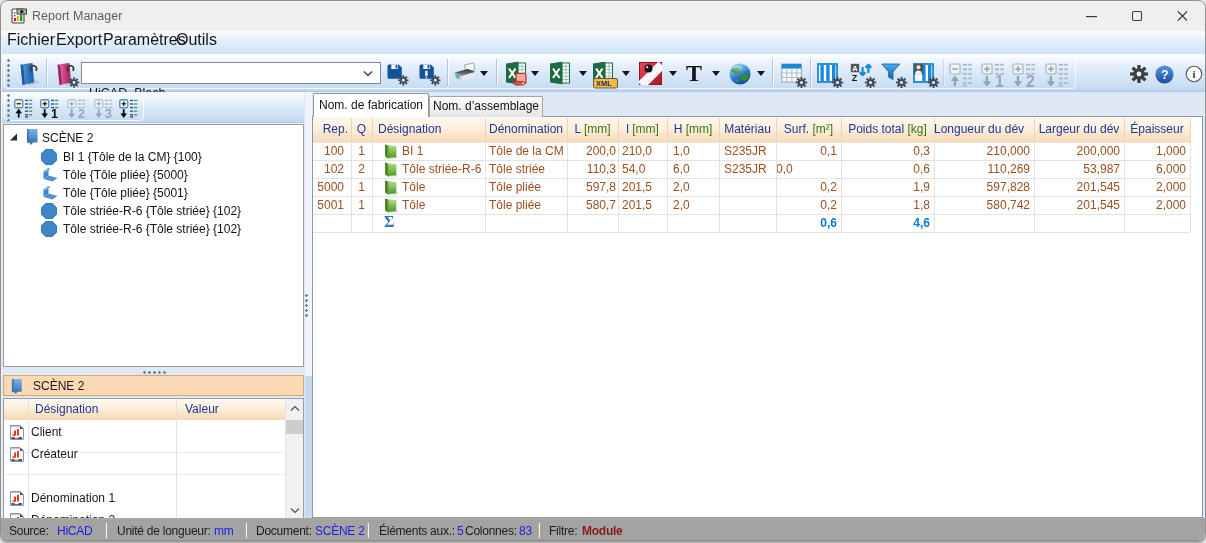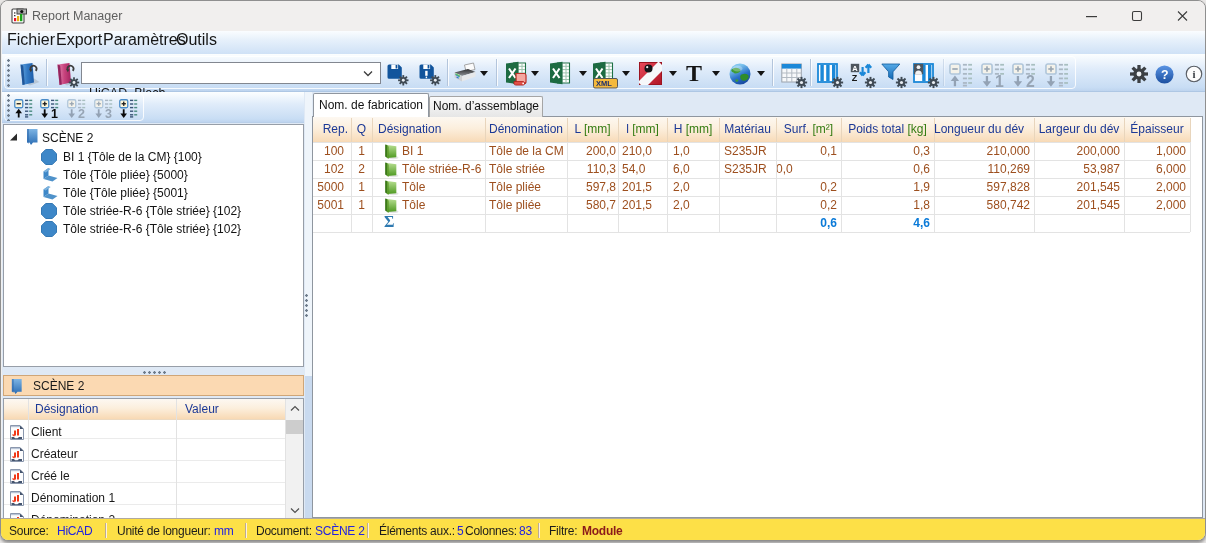--- a/index.html
+++ b/index.html
@@ -25,39 +25,39 @@
   #ltoolbar { position:absolute; left:0px; top:0px; width:302px; height:31px;
     background:linear-gradient(#fcfeff, #e0ecfa 40%, #c8ddf4 90%, #bed4ef); border-bottom:1px solid #b9cfe9; }
   #tree { position:absolute; left:1px; top:32px; width:301px; height:243px; background:#fff; border:1px solid #979ea8; }
   .trow { position:absolute; font-size:12px; color:#131313; white-space:nowrap; }
   #bl-head { position:absolute; left:1px; top:283px; width:301px; height:21px; background:#fbd9b2; border:1px solid #cfa678; }
   #bl-head span { position:absolute; left:29px; top:3px; font-size:12px; color:#1a1a1a; }
   #bl-grid { position:absolute; left:1px; top:306px; width:301px; height:121px; background:#fff; border:1px solid #979ea8; border-bottom:none; overflow:hidden; }
   #blg-head { position:absolute; left:0; top:0; width:281px; height:21px;
     background:linear-gradient(#fdf8f2, #fcefdd 45%, #f8d9b4); border-bottom:1px solid #ecd9c0; }
   .blh { position:absolute; top:3px; font-size:12px; color:#1c3996; }
-  .blrow { position:absolute; left:0; width:281px; height:18px; border-bottom:1px solid #ebebeb; }
+  .blrow { position:absolute; left:0; width:281px; height:32px; border-bottom:1px solid #ebebeb; }
   .blrow span { position:absolute; left:27px; top:4px; font-size:12px; color:#1a1a1a; }
   .blv { position:absolute; top:0; width:1px; background:#e2e2e2; }
   #sbar { position:absolute; left:281px; top:0; width:18px; height:121px; background:#f1f1f1; border-left:1px solid #e2e2e2; }
   #tabstrip { position:absolute; left:310px; top:0px; width:893px; height:37px; z-index:5; }
   #tab1 { position:absolute; left:1px; top:1px; width:116px; height:24px; background:#fff;
     border:1px solid #8f969f; border-bottom:none; border-radius:2px 2px 0 0; }
   #tab2 { position:absolute; left:117px; top:4px; width:114px; height:21px; background:linear-gradient(#fbfbfb,#e6e6e6);
     border:1px solid #a5a5a5; border-bottom:none; border-radius:2px 2px 0 0; }
   .tabtxt { position:absolute; width:100%; text-align:center; font-size:12px; color:#111; }
   #rpanel { position:absolute; left:310px; top:24px; width:891px; height:402px; background:#fff; border:1px solid #8f969f; }
   #rhead { position:absolute; left:0; top:0; width:877px; height:25px;
     background:linear-gradient(#fdf8f1, #fcefdd 45%, #f8dcba 96%, #f6d8b4); }
   .hc { position:absolute; top:5px; font-size:12px; color:#1c3996; white-space:nowrap; }
   .hg { color:#347c12; }
   .rcell { position:absolute; font-size:12px; color:#9d4f1e; white-space:nowrap; }
   .gvl { position:absolute; width:1px; background:#e3e3e3; }
   .ghl { position:absolute; left:0; width:877px; height:1px; background:#e3e3e3; }
-  #statusbar { position:absolute; left:0px; top:517px; width:1204px; height:24px; background:#fde047; border-top:1px solid #b0a99e; font-size:12px; letter-spacing:-0.25px; color:#1c1c1c; }
+  #statusbar { position:absolute; left:0px; top:517px; width:1204px; height:24px; background:#a3a3a3; border-top:1px solid #b0a99e; font-size:12px; letter-spacing:-0.25px; color:#1c1c1c; }
   #statusbar span { position:absolute; top:5px; white-space:nowrap; }
   .ssep { position:absolute; top:4px; width:1px; height:15px; background:#bcab92; box-shadow:1px 0 0 #fdf0dd; }
   .sval { color:#2222e0; }
 </style>
 </head>
 <body>
 <svg width="0" height="0" style="position:absolute">
 <defs>
   <linearGradient id="gfold" x1="0" y1="0" x2="1" y2="0">
         <stop offset="0" stop-color="#6aaae0"></stop>
@@ -514,32 +514,20 @@
  <path d="M1.5 1.5 H11 L14.5 5 V15.5 H1.5 Z" fill="#fdfdfe" stroke="#8a97ad" stroke-width="1"></path>
  <path d="M11 1.5 L14.5 5 H11 Z" fill="#44546e"></path>
  <path d="M2 2 H11 V3.2 H2 Z" fill="#b8c4d6"></path>
  <path d="M2.5 13 l2.5 0 l1 1.2 l2.5 0 l1.5 -1.2 l3 0 l0 2 l-10.5 0 z" fill="#44546e"></path>
  <rect x="5" y="6.5" width="2" height="5" fill="#f03818"></rect>
  <rect x="8" y="5" width="2" height="6.5" fill="#f03818"></rect>
  <path d="M3.5 10.5 l2 1.5" stroke="#f03818" stroke-width="1.4"></path>
 </svg>
           <span>Créateur</span>
         </div>
-<div class="blrow" style="top:66px">
-          <svg class="abs" style="left:5px;top:3px" width="16" height="17" viewBox="0 0 16 17">
- <path d="M1.5 1.5 H11 L14.5 5 V15.5 H1.5 Z" fill="#fdfdfe" stroke="#8a97ad" stroke-width="1"></path>
- <path d="M11 1.5 L14.5 5 H11 Z" fill="#44546e"></path>
- <path d="M2 2 H11 V3.2 H2 Z" fill="#b8c4d6"></path>
- <path d="M2.5 13 l2.5 0 l1 1.2 l2.5 0 l1.5 -1.2 l3 0 l0 2 l-10.5 0 z" fill="#44546e"></path>
- <rect x="5" y="6.5" width="2" height="5" fill="#f03818"></rect>
- <rect x="8" y="5" width="2" height="6.5" fill="#f03818"></rect>
- <path d="M3.5 10.5 l2 1.5" stroke="#f03818" stroke-width="1.4"></path>
-</svg>
-          <span>Créé le</span>
-        </div>
 <div class="blrow" style="top:88px">
           <svg class="abs" style="left:5px;top:3px" width="16" height="17" viewBox="0 0 16 17">
  <path d="M1.5 1.5 H11 L14.5 5 V15.5 H1.5 Z" fill="#fdfdfe" stroke="#8a97ad" stroke-width="1"></path>
  <path d="M11 1.5 L14.5 5 H11 Z" fill="#44546e"></path>
  <path d="M2 2 H11 V3.2 H2 Z" fill="#b8c4d6"></path>
  <path d="M2.5 13 l2.5 0 l1 1.2 l2.5 0 l1.5 -1.2 l3 0 l0 2 l-10.5 0 z" fill="#44546e"></path>
  <rect x="5" y="6.5" width="2" height="5" fill="#f03818"></rect>
  <rect x="8" y="5" width="2" height="6.5" fill="#f03818"></rect>
  <path d="M3.5 10.5 l2 1.5" stroke="#f03818" stroke-width="1.4"></path>
 </svg>

